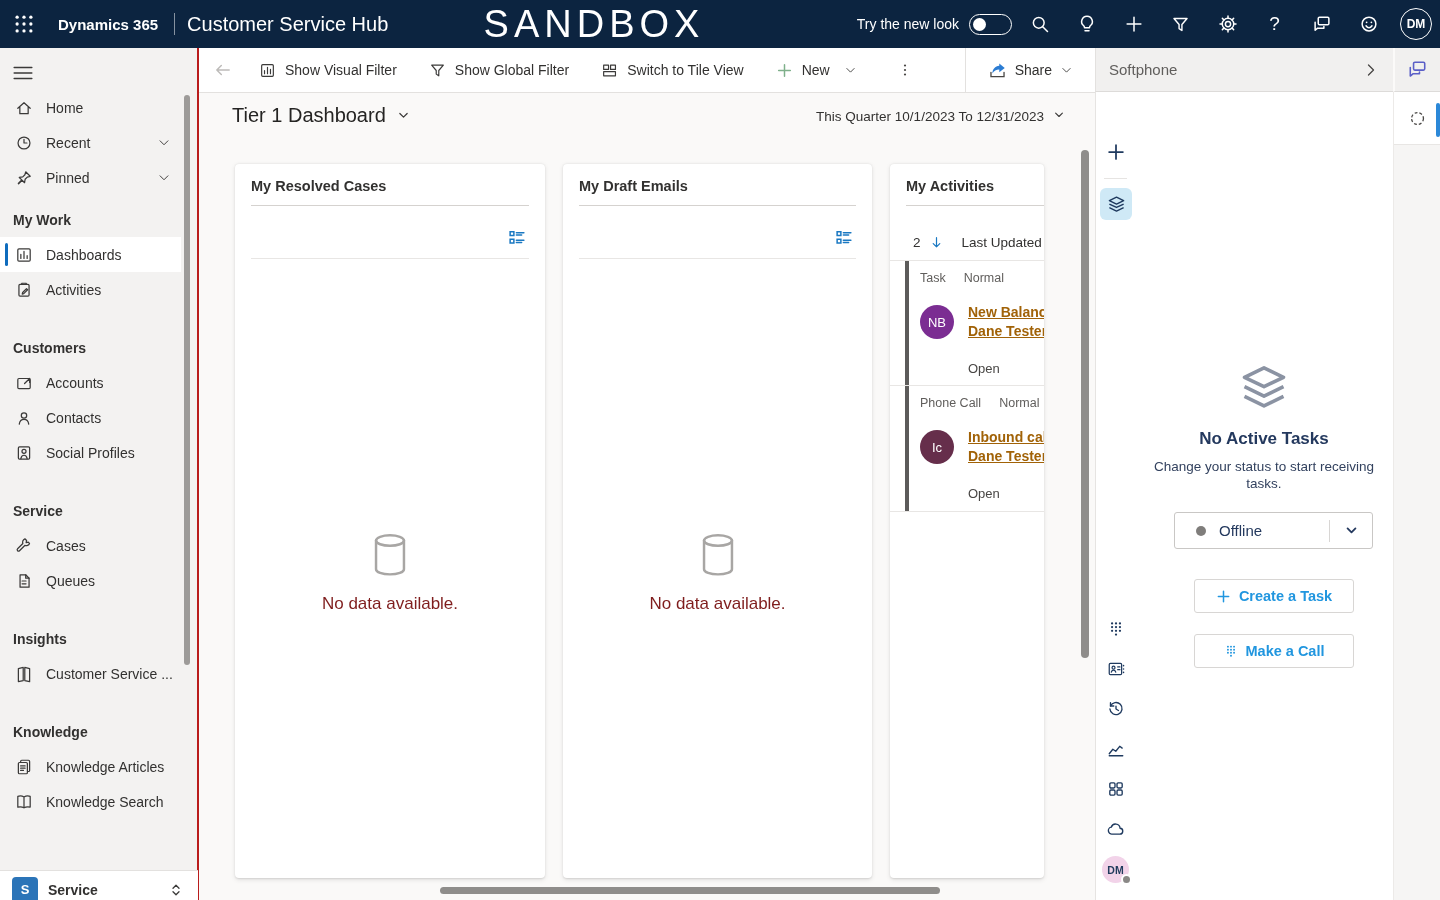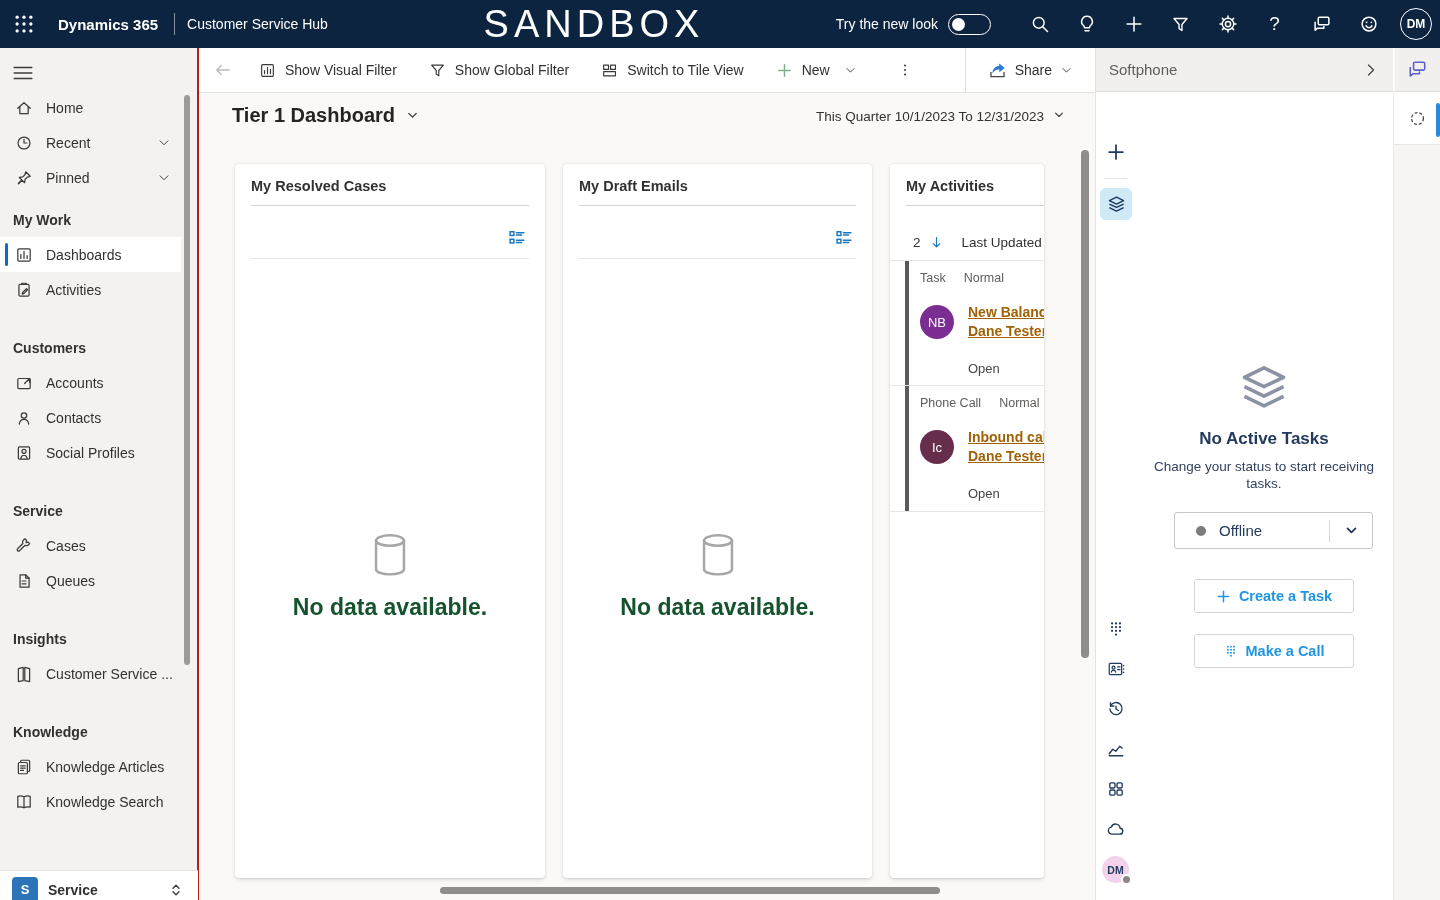--- a/index.html
+++ b/index.html
@@ -7,24 +7,24 @@
 body{font-family:"Liberation Sans","DejaVu Sans",sans-serif;background:#faf9f8;color:#323130}
 .app{position:relative;width:1440px;height:900px}
 svg{display:block}
 .ic{stroke:#3b3a39;fill:none;stroke-width:1.1;stroke-linecap:round;stroke-linejoin:round}
 .icw{stroke:#fff;fill:none;stroke-width:1.2;stroke-linecap:round;stroke-linejoin:round}
 
 .topbar{position:absolute;top:0;left:0;width:1440px;height:48px;background:#0c2440;display:flex;align-items:center;color:#fff;z-index:30}
 .waffle{width:48px;height:48px;display:flex;align-items:center;justify-content:center;cursor:pointer}
 .brand{font-size:15px;font-weight:700;margin-left:10px;white-space:nowrap;cursor:pointer}
 .tb-div{width:1px;height:22px;background:rgba(255,255,255,.5);margin:0 12px 0 16px}
-.appname{font-size:14px;white-space:nowrap;cursor:pointer}
+.appname{font-size:20px;white-space:nowrap;cursor:pointer}
 .sandbox{position:absolute;left:594px;top:50%;transform:translate(-50%,-50%);font-size:38px;font-weight:200;letter-spacing:5px}
 .tb-right{position:absolute;right:0;top:0;height:48px;display:flex;align-items:center}
-.newlook{display:flex;align-items:center;gap:10px;font-size:14px;margin-right:25px}
+.newlook{display:flex;align-items:center;gap:10px;font-size:14px;margin-right:4px}
 .toggle{width:43px;height:21px;border:1px solid #fff;border-radius:11px;position:relative;cursor:pointer}
 .knob{position:absolute;left:3px;top:3px;width:13px;height:13px;border-radius:50%;background:#fff}
 .tb-btn{width:47px;height:48px;display:flex;align-items:center;justify-content:center;cursor:pointer;font-size:17px}
 .tb-avatar{width:32px;height:32px;border-radius:50%;border:1.5px solid #fff;display:flex;align-items:center;justify-content:center;font-size:12px;font-weight:700;margin:0 8px;cursor:pointer}
 
 .cmdbar{position:absolute;left:199px;top:48px;width:896px;height:45px;background:#fff;border-bottom:1px solid #e3e1df;display:flex;align-items:center;z-index:5}
 .back{width:44px;display:flex;justify-content:center;margin-left:2px}
 .cmd-item{display:flex;align-items:center;gap:9px;font-size:14px;margin-left:14px;margin-right:18px;cursor:pointer;white-space:nowrap}
 .cmd-more{margin-left:22px;cursor:pointer}
 .share{position:absolute;right:0;top:0;height:44px;display:flex;align-items:center;gap:8px;padding:0 22px;border-left:1px solid #e3e1df;font-size:14px;cursor:pointer}
@@ -44,31 +44,31 @@
 .mt8{margin-top:8px}
 .chev{position:absolute;right:26px}
 .sthumb{position:absolute;right:7px;top:47px;width:6px;height:570px;background:#9d9b99;border-radius:3px;cursor:pointer}
 .sfoot{position:absolute;left:0;bottom:0;width:198px;height:38px;background:#fff;border-top:1px solid #e3e1df;display:flex;align-items:center;cursor:pointer}
 .sbadge{width:26px;height:26px;border-radius:4px;background:#2b74b8;color:#fff;display:flex;align-items:center;justify-content:center;font-weight:700;font-size:13px;margin-left:12px}
 .sfoot .flbl{margin-left:10px;font-size:14px;font-weight:700;flex:1;color:#323130}
 .sfoot .fud{margin-right:14px}
 
 .main{position:absolute;left:199px;top:48px;width:896px;height:852px}
 .dashhead{position:absolute;left:0;top:45px;width:100%;height:50px}
-.dtitle{position:absolute;left:33px;top:11px;font-size:20px;font-weight:700;color:#252423;display:flex;align-items:center;gap:11px;cursor:pointer}
+.dtitle{position:absolute;left:33px;top:11px;font-size:20px;font-weight:400;color:#252423;display:flex;align-items:center;gap:11px;cursor:pointer}
 .dtime{position:absolute;right:30px;top:16px;font-size:13.5px;color:#323130;display:flex;gap:9px;align-items:flex-start;cursor:pointer}
 .card{position:absolute;top:116px;height:714px;background:#fff;border-radius:4px;box-shadow:0 .9px 1.8px rgba(0,0,0,.1),0 1.8px 5.4px rgba(0,0,0,.09)}
 .c1{left:36px;width:310px}.c2{left:364px;width:309px}.c3{left:691px;width:154px;overflow:hidden}
 .inner3{position:relative;width:310px;height:100%}
 .ctitle{padding:14px 16px 0;font-size:14.5px;font-weight:700;color:#323130}
 .cdiv{margin:11px 16px 0;border-top:1px solid #d5d2cf}
 .viewbtn{position:absolute;right:18px;top:64px;cursor:pointer}
 .cdiv2{position:absolute;left:16px;right:16px;top:94px;border-top:1px solid #e8e6e4}
 .empty{position:absolute;left:0;right:0;top:368px;display:flex;flex-direction:column;align-items:center;gap:16px}
-.empty .etxt{font-size:23px;font-weight:700;color:#14532d}
+.empty .etxt{font-size:17px;font-weight:400;color:#7f1d1d}
 .sortrow{position:absolute;left:23px;top:62px;height:32px;display:flex;align-items:center;font-size:13.5px;color:#323130}
 .sortrow .cnt{margin-right:8px}
 .sortrow .slbl{margin-left:18px;cursor:pointer}
 .aitem{position:absolute;left:0;width:100%;height:126px;border-bottom:1px solid #e8e6e4}
 .i1{top:96px;border-top:1px solid #e8e6e4}
 .i2{top:222px}
 .abar{position:absolute;left:15px;top:0;bottom:0;width:4px;background:#5c5b5a}
 .atype{position:absolute;left:30px;top:10px;font-size:12.5px;color:#605e5c;display:flex;gap:18px}
 .aav{position:absolute;left:30px;top:44px;width:34px;height:34px;border-radius:50%;color:#fff;font-size:13px;display:flex;align-items:center;justify-content:center;cursor:pointer}
 .av-nb{background:#7b2d92}.av-ic{background:#662e4b}

